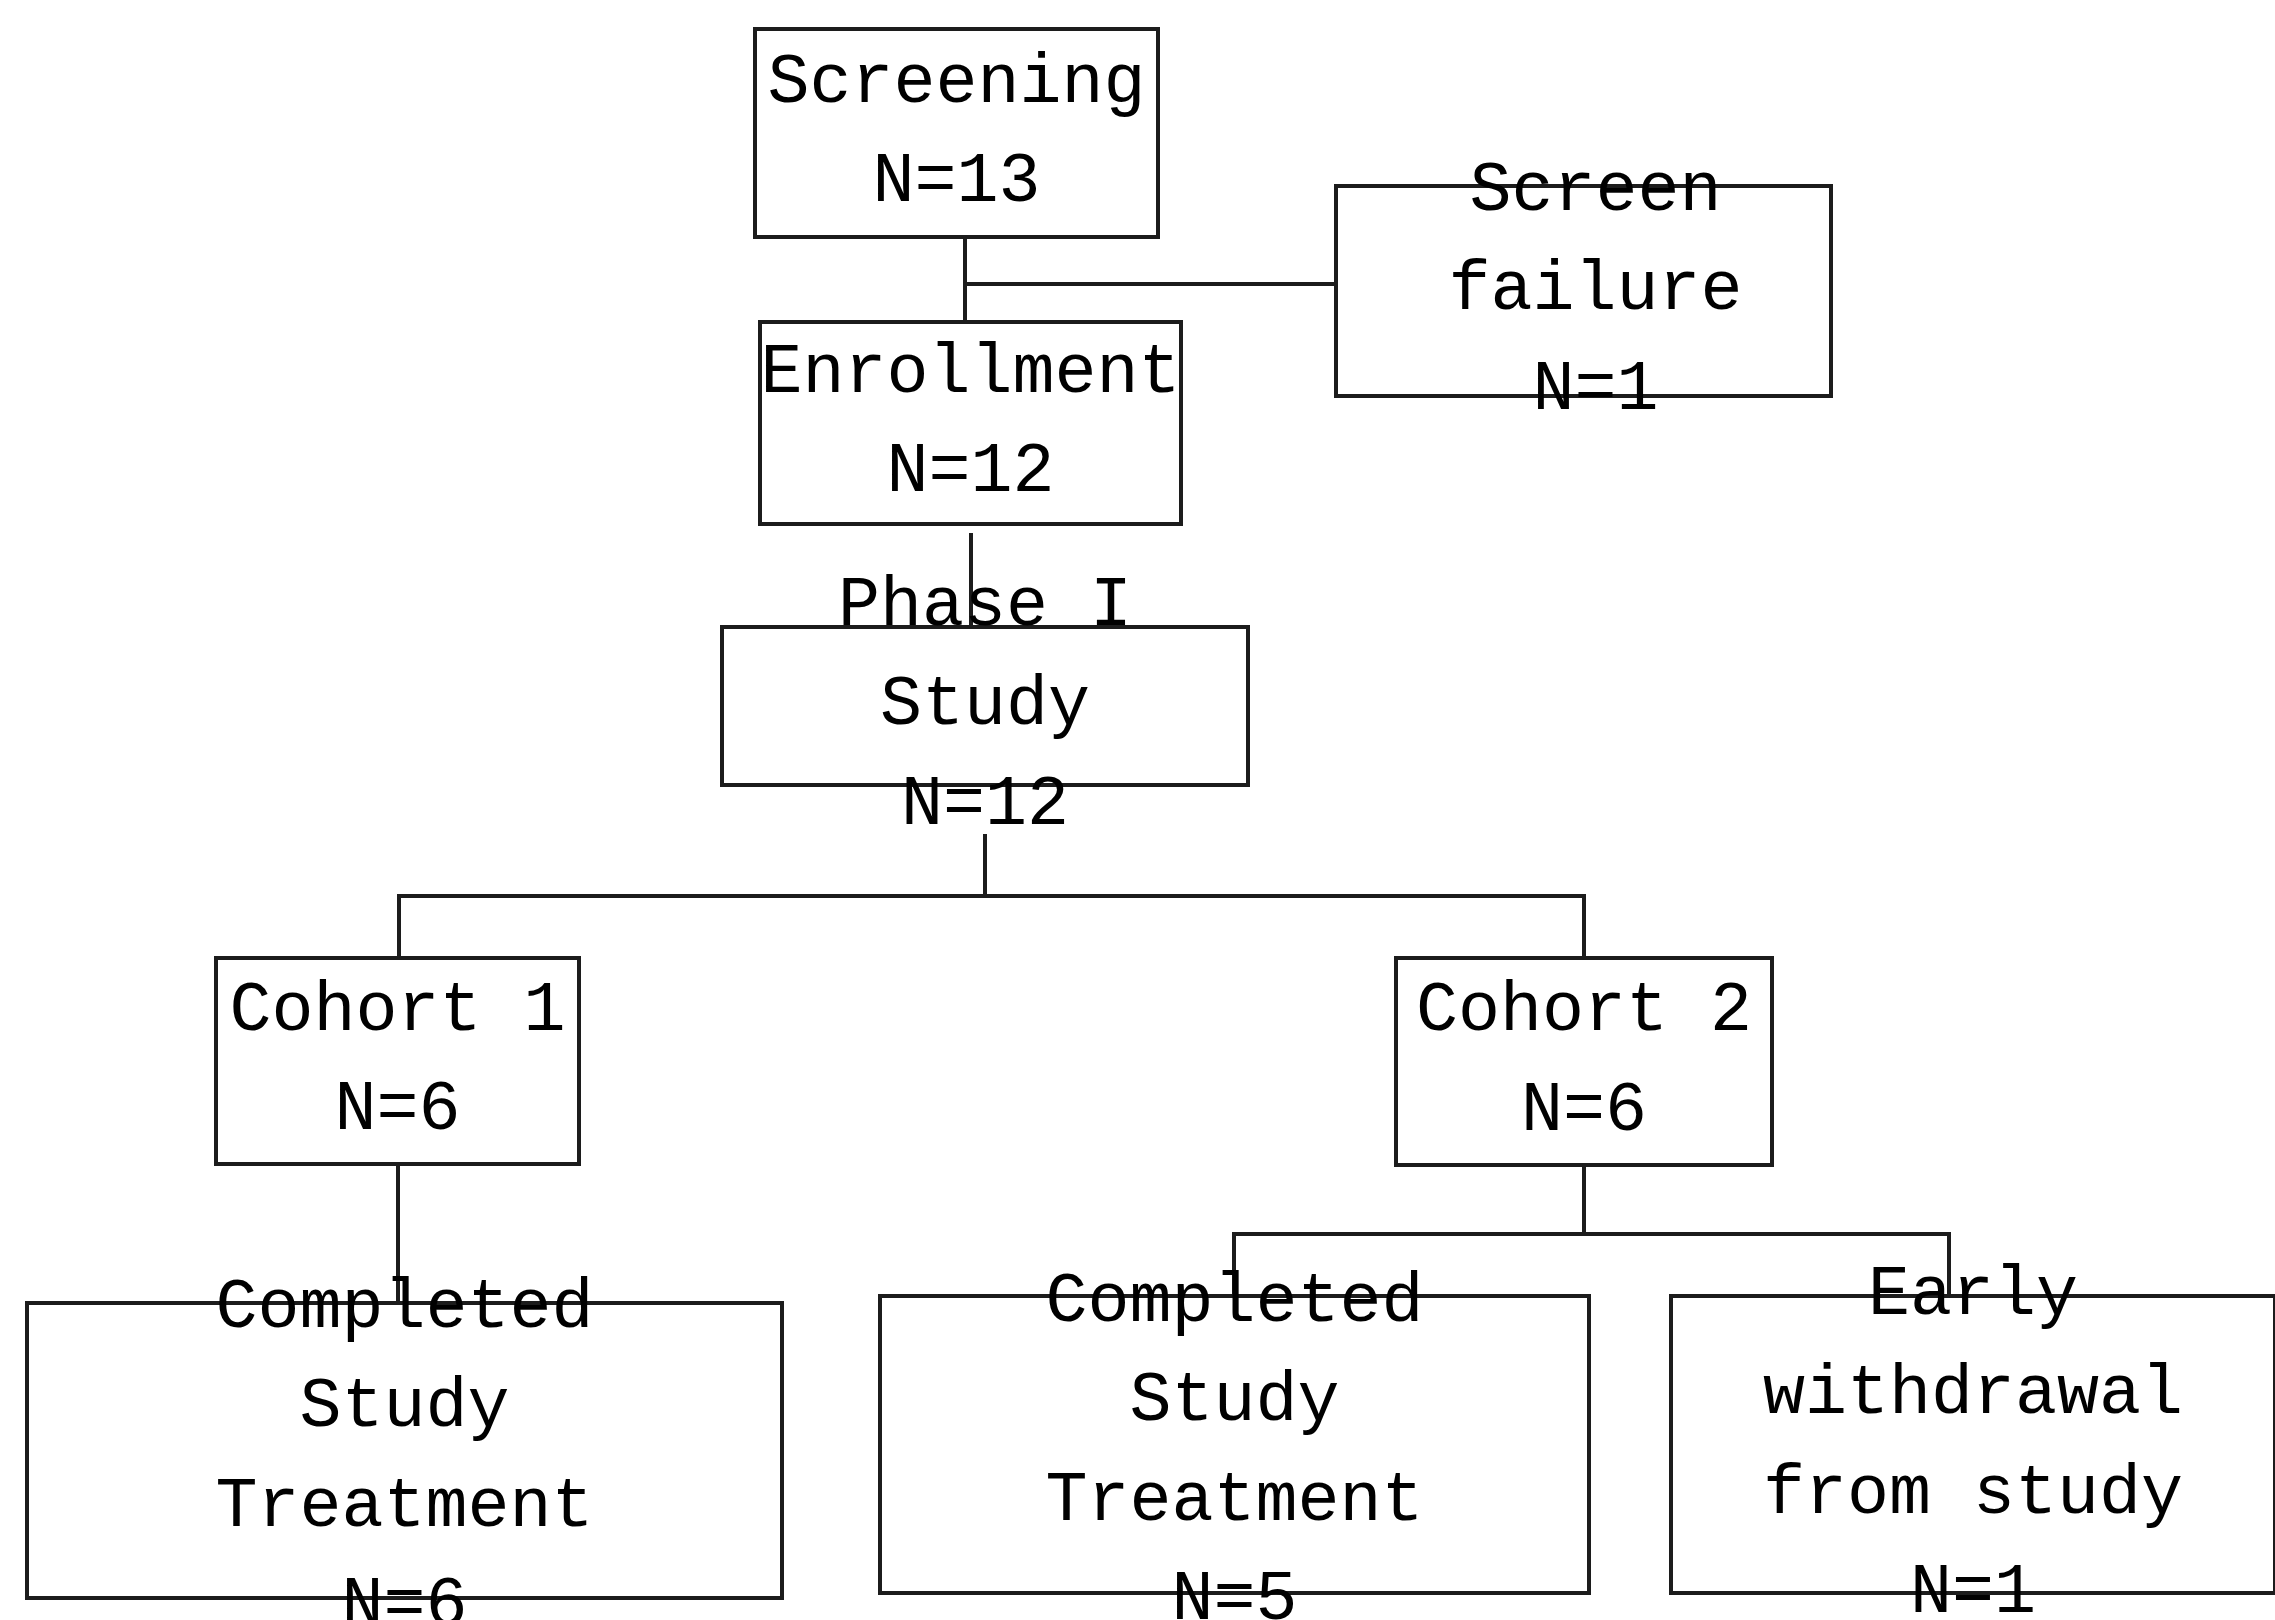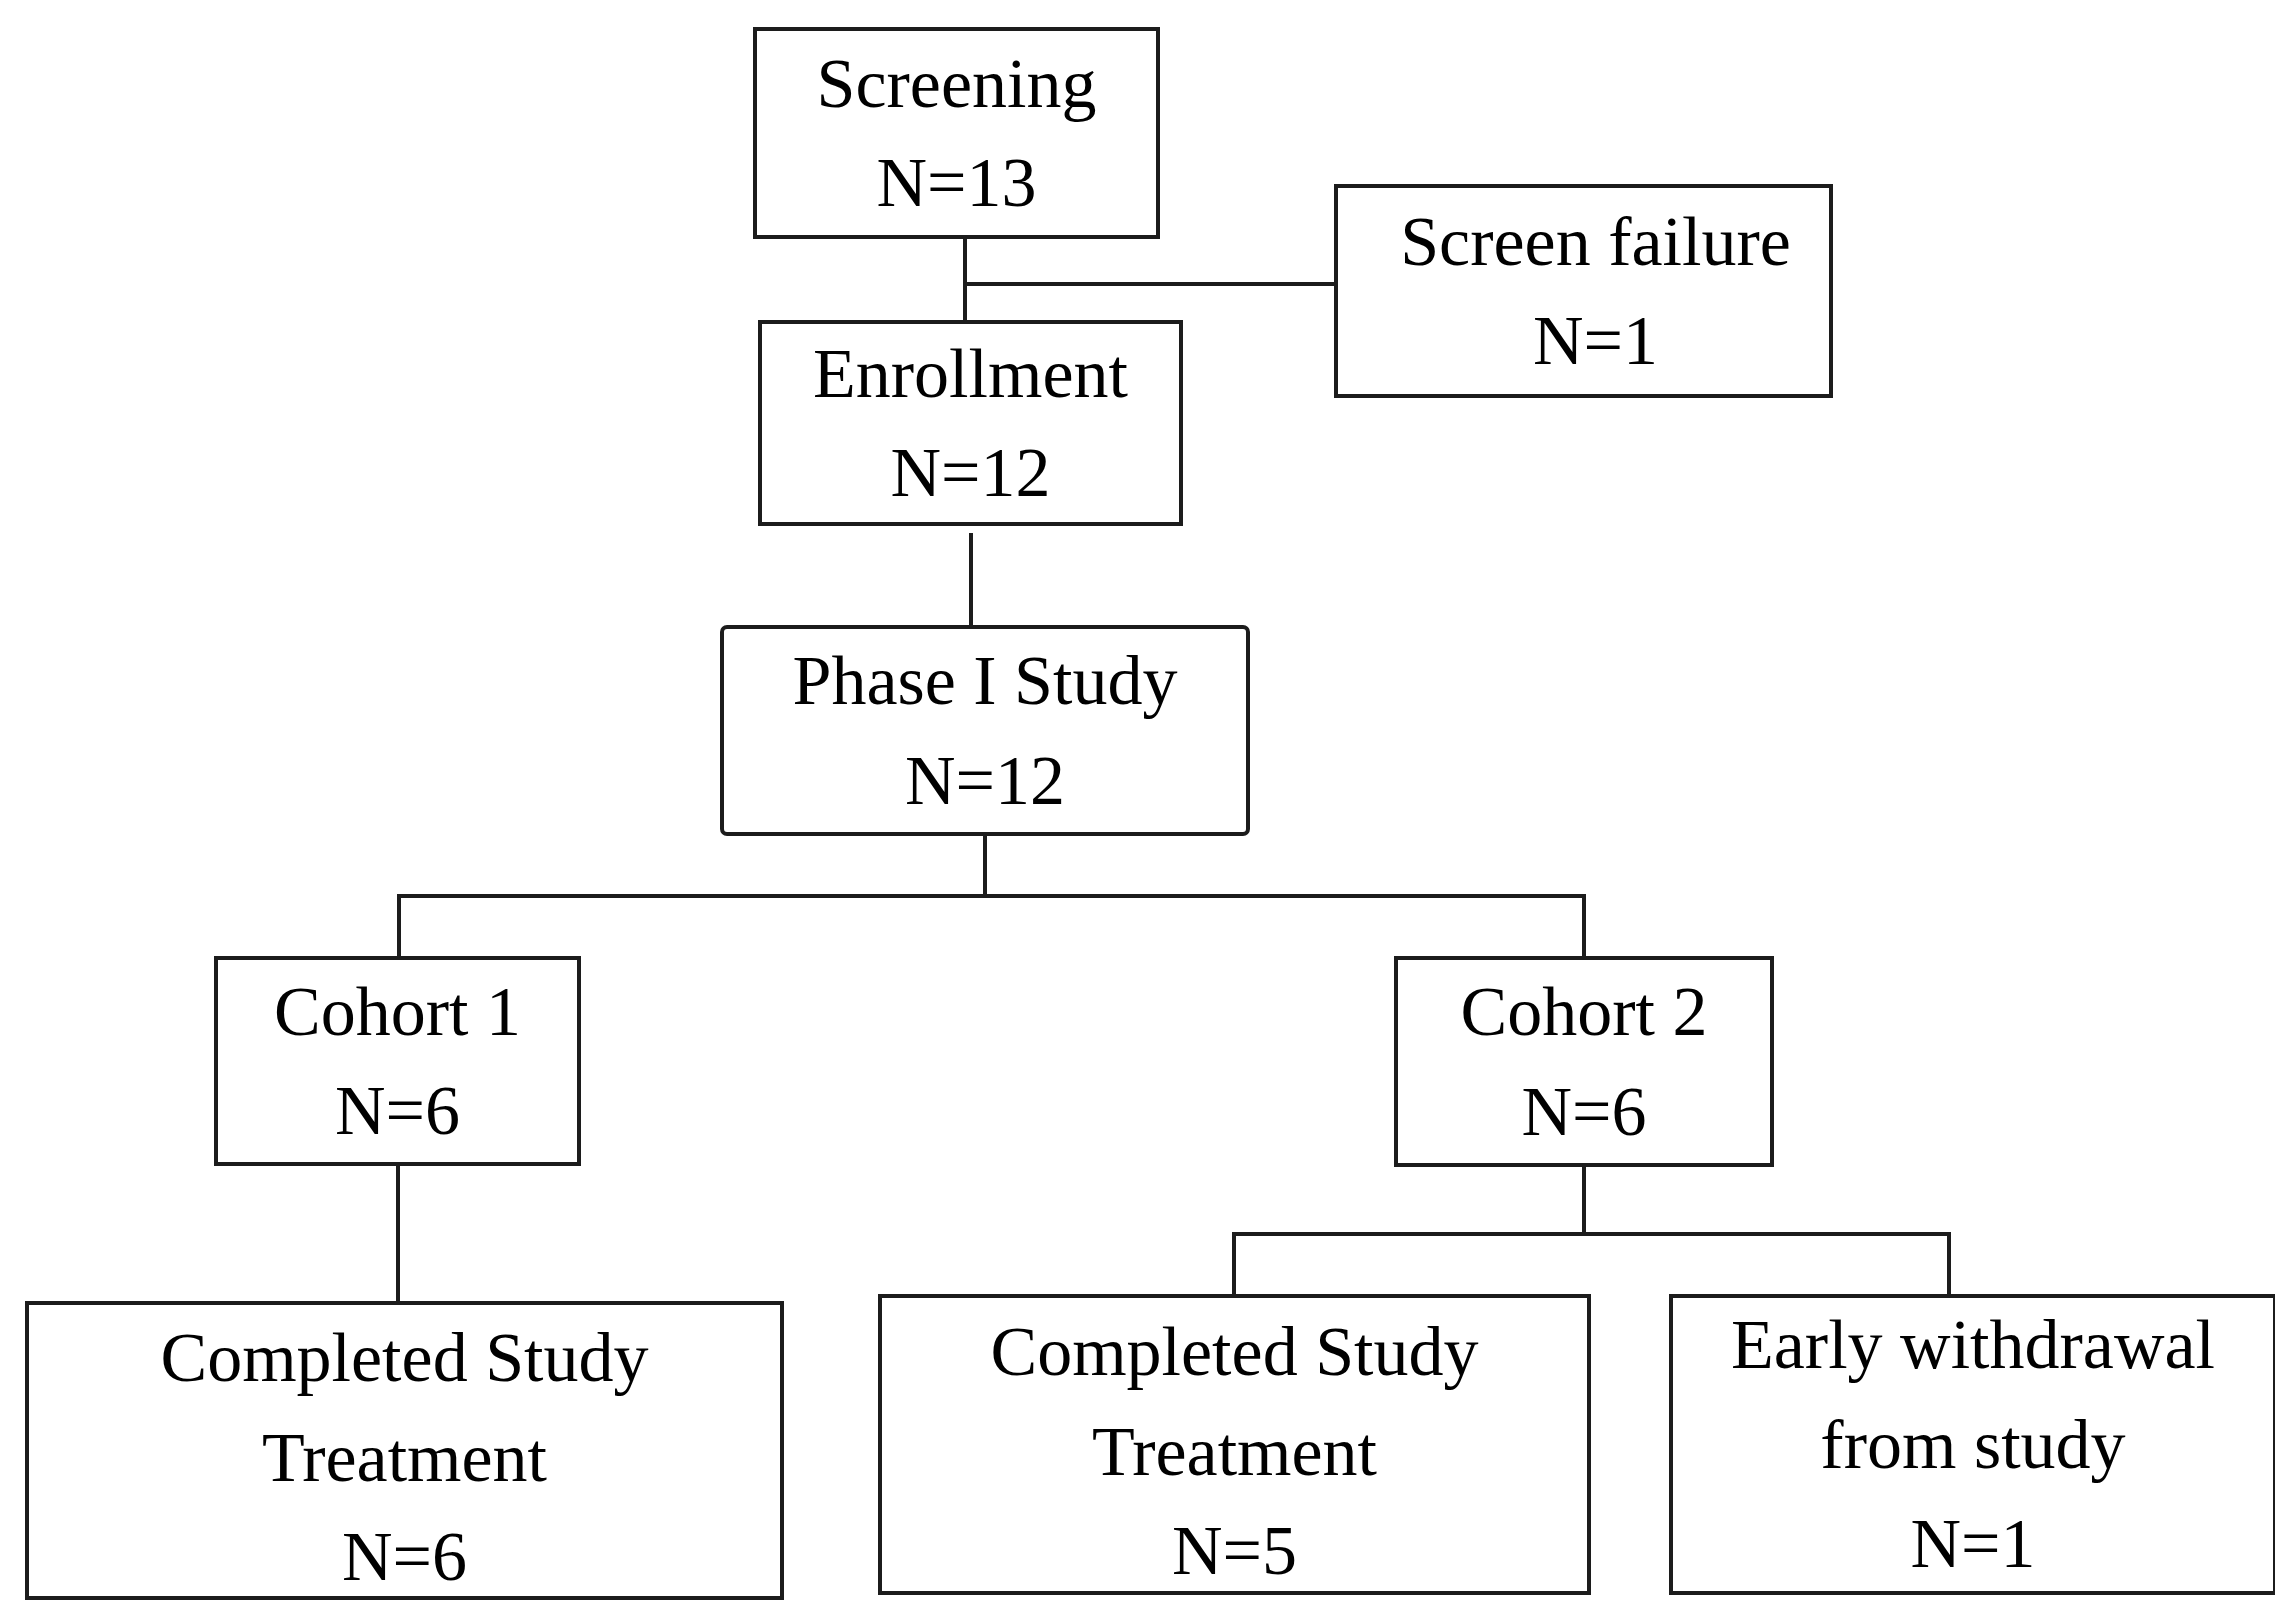--- a/index.html
+++ b/index.html
@@ -5,21 +5,21 @@
   html, body {
     margin: 0;
     padding: 0;
     background: #ffffff;
   }
   .canvas {
     position: relative;
     width: 2276px;
     height: 1620px;
     background: #ffffff;
-    font-family: Liberation Serif, serif;
+    font-family: Liberation Mono, monospace;
     color: #000000;
     overflow: hidden;
   }
   .node {
     position: absolute;
     box-sizing: border-box;
     border: 4.5px solid #1c1c1c;
     background: #ffffff;
     display: flex;
     flex-direction: column;
@@ -38,21 +38,21 @@
     background: #1c1c1c;
     z-index: 1;
   }
   .v { width: 3.6px; }
   .h { height: 3.6px; }
 
   
   .screening          { left: 753px;  top: 27px;   width: 407px; height: 212px; }
   .screen-failure     { left: 1334px; top: 184px;  width: 499px; height: 214px; padding-left: 24px; }
   .enrollment         { left: 758px;  top: 320px;  width: 425px; height: 206px; }
-  .phase1             { left: 720px;  top: 625px;  width: 530px; height: 211px; border-radius: 7px; }
+  .phase1             { left: 720px;  top: 625px;  width: 530px; height: 162px; }
   .cohort1            { left: 214px;  top: 956px; width: 367px; height: 210px; }
   .cohort2            { left: 1394px; top: 956px; width: 380px; height: 211px; }
   .completed1         { left: 25px;   top: 1301px; width: 759px; height: 299px; }
   .completed2         { left: 878px;  top: 1294px; width: 713px; height: 301px; }
   .withdrawal         { left: 1669px; top: 1294px; width: 608px; height: 301px; }
 
   .completed1 .label,
   .completed2 .label  { max-width: 552px; margin-top: 14px; }
   .withdrawal .label  { max-width: 499px; }
 

